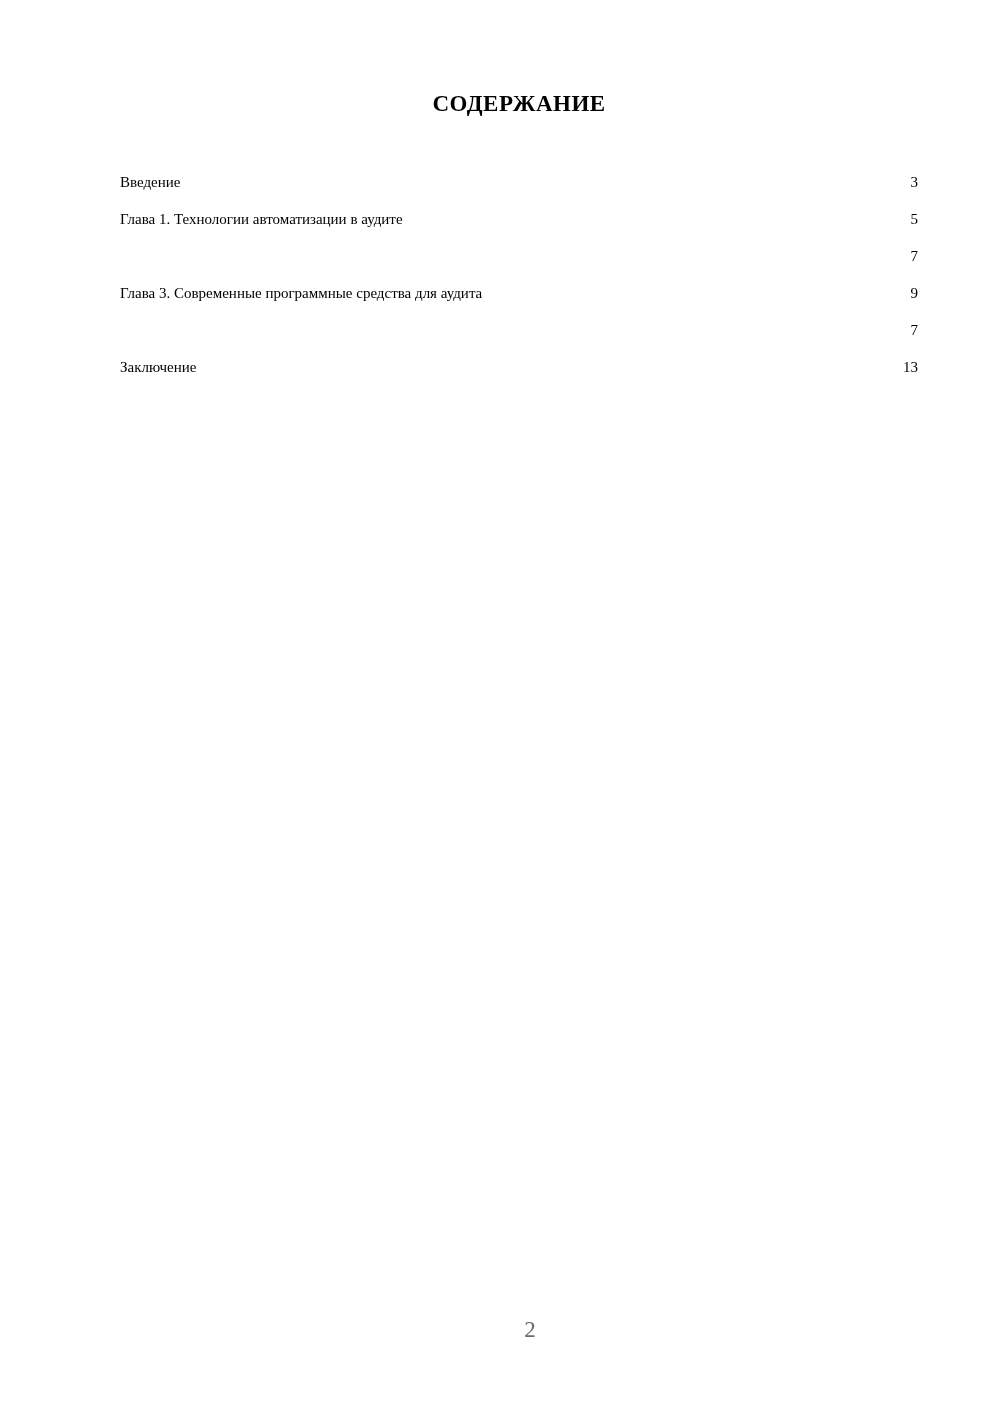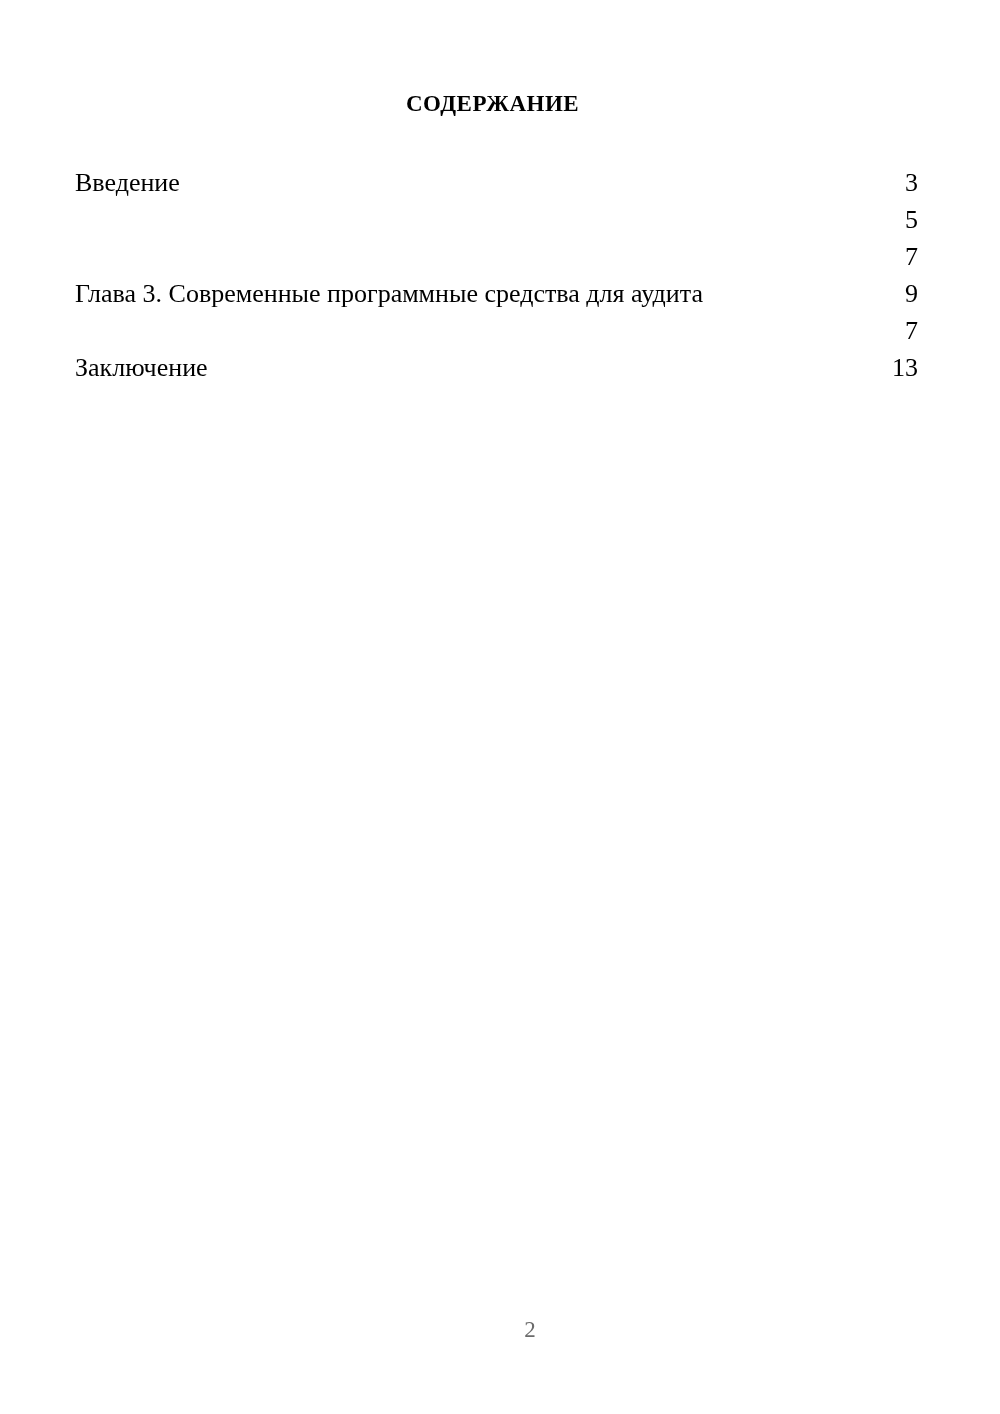--- a/index.html
+++ b/index.html
@@ -10,39 +10,38 @@
   .page {
     position: relative;
     width: 1000px;
     height: 1414px;
     background: #ffffff;
     font-family: "Liberation Serif", "DejaVu Serif", serif;
     color: #000000;
     overflow: hidden;
   }
   .content {
-    padding: 90px 82px 0 67px; 
+    padding: 90px 82px 0 120px; 
   }
   .doc-title {
     margin: 0 0 47px 0;
     text-align: center;
     font-size: 23px;
     line-height: 27px;
     font-weight: bold;
     letter-spacing: 0.5px;
   }
   .toc {
     width: 100%;
   }
   .toc-row {
     display: flex;
     align-items: flex-start;      
-    font-size: 26px;
+    font-size: 15px;
     line-height: 37px;          
-    margin-left: 8px;
   }
   .toc-label {
     flex: 1 1 auto;
     max-width: 680px;           
     padding-right: 12px;
     box-sizing: border-box;
   }
   .toc-page {
     margin-left: auto;
     min-width: 46px;
@@ -66,20 +65,21 @@
   <div class="content">
     <h1 class="doc-title">СОДЕРЖАНИЕ</h1>
 
     <div class="toc" id="toc-list">
   <div class="toc-row">
     <span class="toc-label">Введение</span>
     <span class="toc-page">3</span>
   </div>
 
   <div class="toc-row">
+    <span class="toc-label">Глава 1. Технологии автоматизации в аудите</span>
     <span class="toc-page">5</span>
   </div>
 
   <div class="toc-row">
     <span class="toc-page">7</span>
   </div>
 
   <div class="toc-row">
     <span class="toc-label">Глава 3. Современные программные средства для аудита</span>
     <span class="toc-page">9</span>

